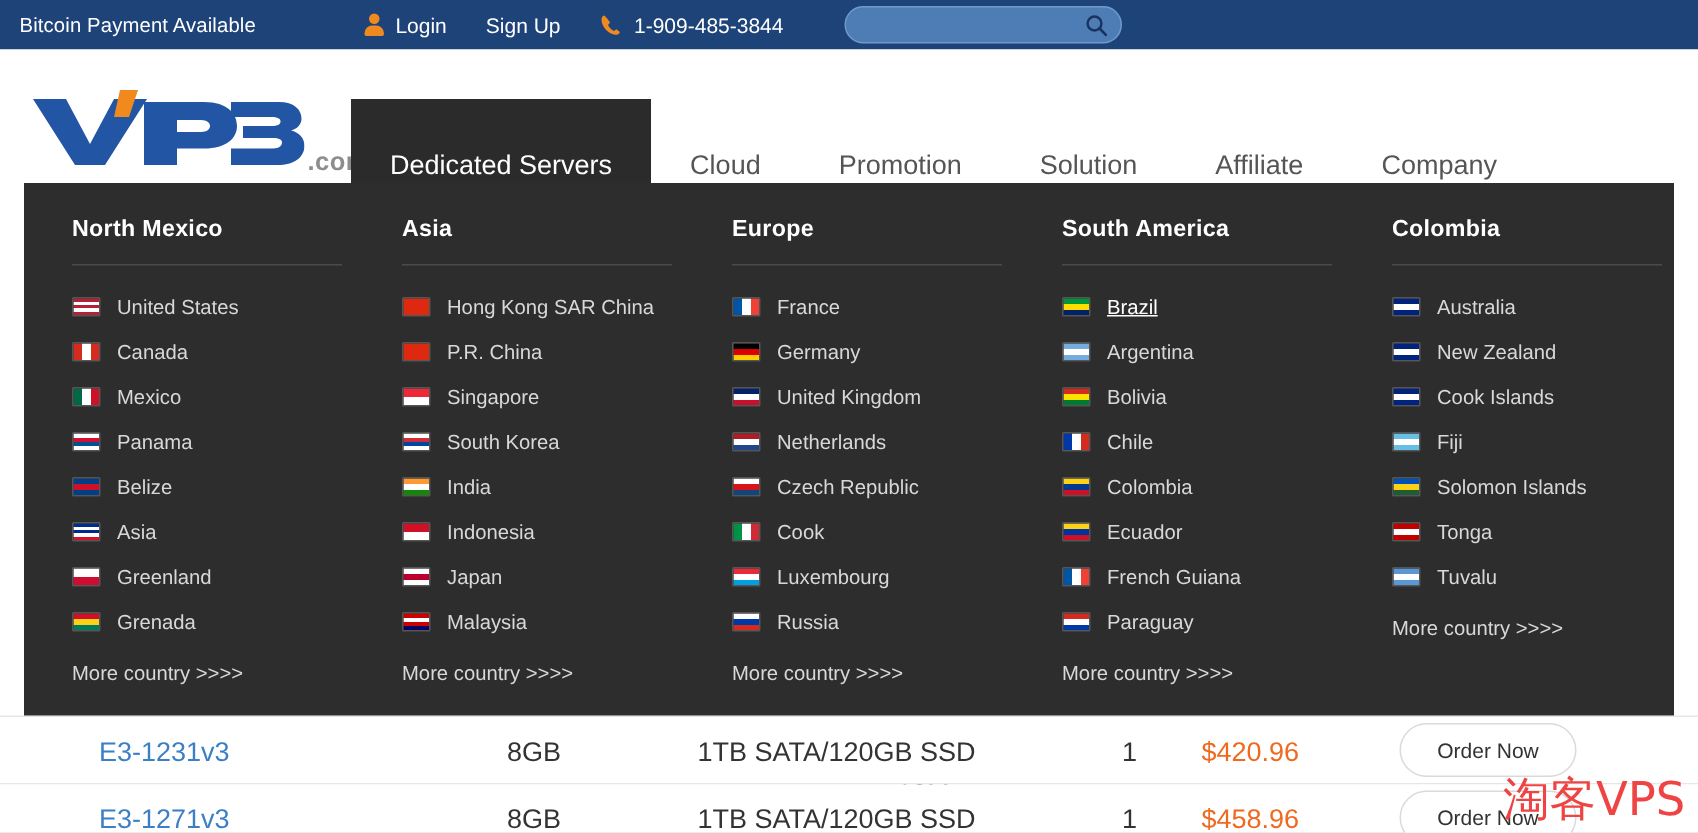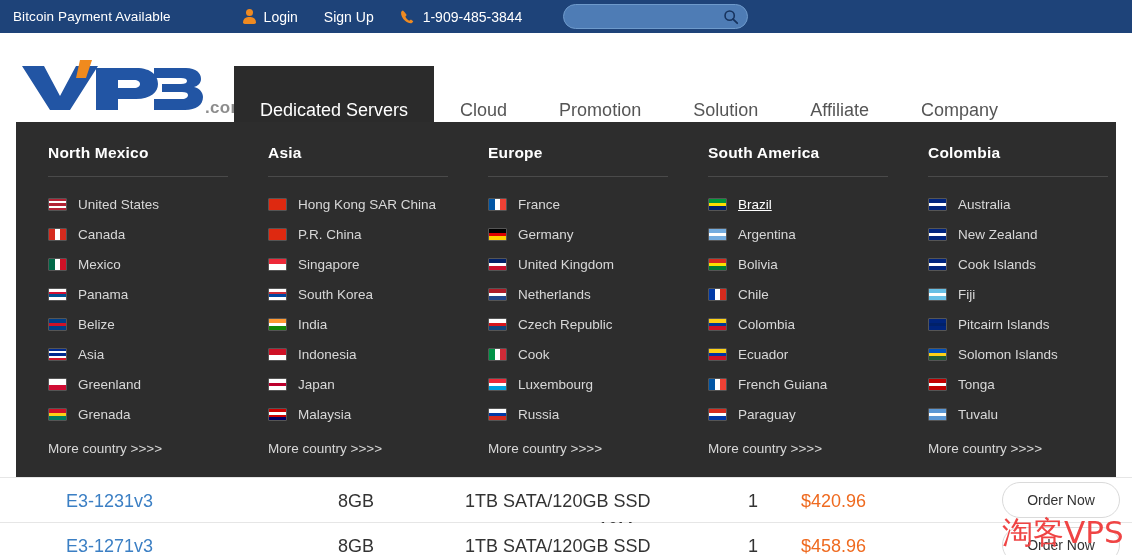--- a/index.html
+++ b/index.html
@@ -103,21 +103,21 @@
   }
   .trow.first { border-top:1px solid #e6e6e6; }
   .cell { position:absolute; top:13px; font-size:18px; color:#333333; white-space:nowrap; }
   .c-cpu   { left:66px;  color:#3b7fc4; }
   .c-ram   { left:338px; }
   .c-disk  { left:465px; }
   .c-bw    { left:598px;margin-top:28px; }
   .c-ip    { left:748px; }
   .c-price { left:801px; color:#ef6a1f; }
   .orderbtn {
-    position:absolute; left:1002px; top:4px; width:118px; height:36px;
+    position:absolute; left:933px; top:4px; width:118px; height:36px;
     border:1px solid #dadada; border-radius:18px; background:#ffffff;
     color:#333333; font-size:14px; display:flex; align-items:center; justify-content:center;
     cursor:pointer;
   }
   .watermark {
     position:absolute; left:1002px; top:512px; font-size:31px; color:#ef4444;
     font-family:"DejaVu Sans", sans-serif; letter-spacing:0px; white-space:nowrap;
     pointer-events:none;
   }
   .ghostrow{
@@ -392,24 +392,20 @@
         </div>
         <div class="cty">
           <span class="flag" style="background: linear-gradient(rgb(0, 36, 125) 0%, rgb(0, 36, 125) 33.3333%, rgb(255, 255, 255) 33.3333%, rgb(255, 255, 255) 66.6667%, rgb(0, 36, 125) 66.6667%, rgb(0, 36, 125) 100%);"></span>
           <span class="nm">Cook Islands</span>
         </div>
         <div class="cty">
           <span class="flag" style="background: linear-gradient(rgb(104, 191, 229) 0%, rgb(104, 191, 229) 33.3333%, rgb(255, 255, 255) 33.3333%, rgb(255, 255, 255) 66.6667%, rgb(104, 191, 229) 66.6667%, rgb(104, 191, 229) 100%);"></span>
           <span class="nm">Fiji</span>
         </div>
         <div class="cty">
-          <span class="flag" style="background: linear-gradient(rgb(0, 36, 125) 0%, rgb(0, 36, 125) 33.3333%, rgb(1, 33, 105) 33.3333%, rgb(1, 33, 105) 66.6667%, rgb(0, 36, 125) 66.6667%, rgb(0, 36, 125) 100%);"></span>
-          <span class="nm">Pitcairn Islands</span>
-        </div>
-        <div class="cty">
           <span class="flag" style="background: linear-gradient(rgb(0, 81, 186) 0%, rgb(0, 81, 186) 33.3333%, rgb(252, 209, 22) 33.3333%, rgb(252, 209, 22) 66.6667%, rgb(33, 91, 51) 66.6667%, rgb(33, 91, 51) 100%);"></span>
           <span class="nm">Solomon Islands</span>
         </div>
         <div class="cty">
           <span class="flag" style="background: linear-gradient(rgb(193, 0, 0) 0%, rgb(193, 0, 0) 33.3333%, rgb(255, 255, 255) 33.3333%, rgb(255, 255, 255) 66.6667%, rgb(193, 0, 0) 66.6667%, rgb(193, 0, 0) 100%);"></span>
           <span class="nm">Tonga</span>
         </div>
         <div class="cty">
           <span class="flag" style="background: linear-gradient(rgb(91, 151, 212) 0%, rgb(91, 151, 212) 33.3333%, rgb(255, 255, 255) 33.3333%, rgb(255, 255, 255) 66.6667%, rgb(91, 151, 212) 66.6667%, rgb(91, 151, 212) 100%);"></span>
           <span class="nm">Tuvalu</span>

